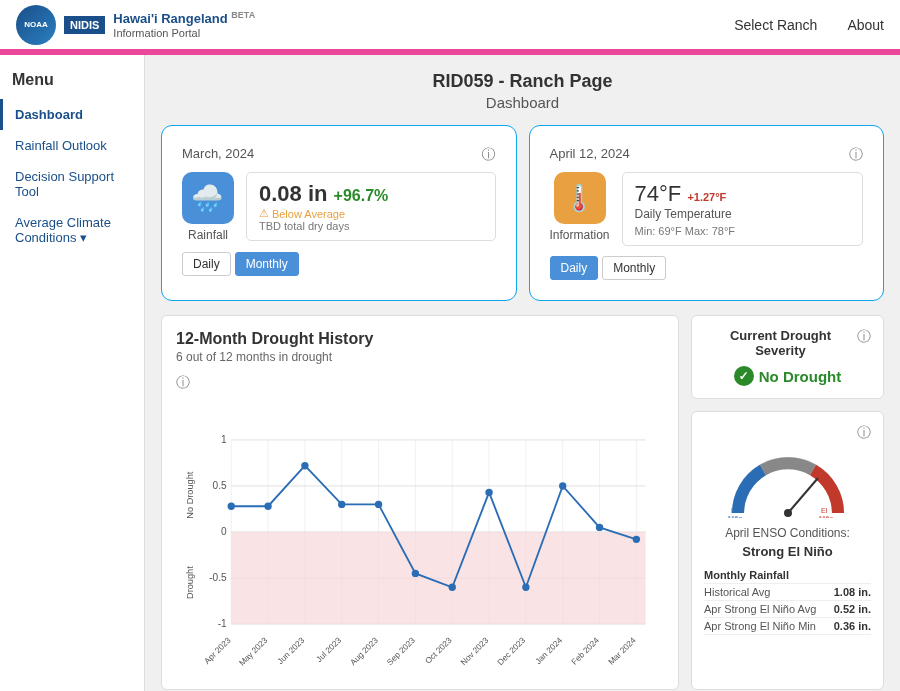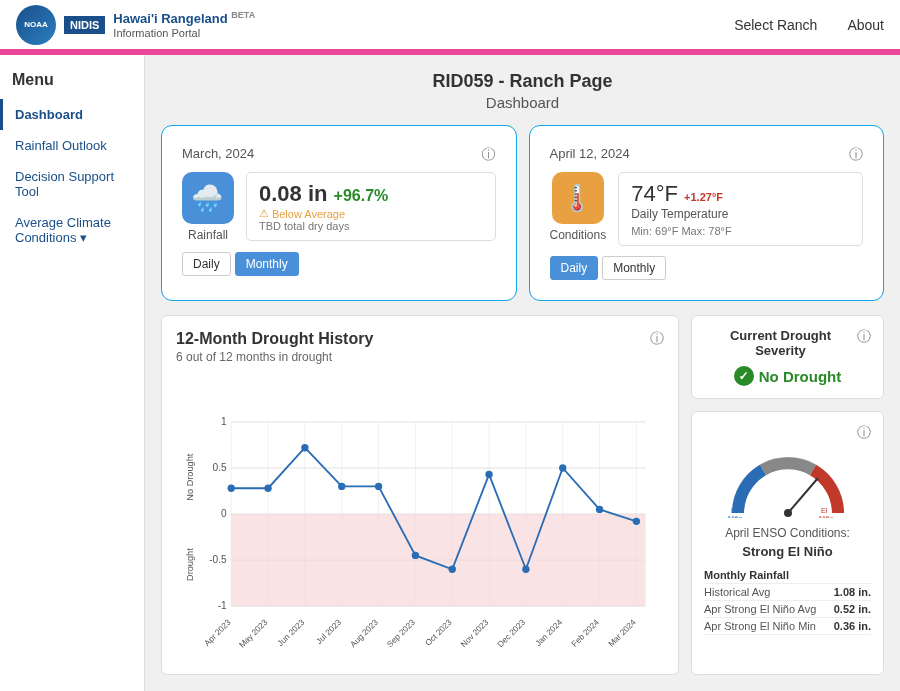--- a/index.html
+++ b/index.html
@@ -423,42 +423,42 @@
       </div>
 
       <div class="card temperature-card">
         <div class="card-header-row">
           <div class="card-date">April 12, 2024</div>
           <span class="info-icon">ⓘ</span>
         </div>
         <div class="card-inner">
           <div class="card-icon-area">
             <div class="icon-box icon-box-orange">🌡️</div>
-            <div class="card-label">Conditions</div>
+            <div class="card-label">Information</div>
           </div>
           <div class="card-data-box">
             <div class="main-value">
               <span class="temp-main">74°F</span>
               <span class="temp-delta">+1.27°F</span>
             </div>
             <div class="main-label">Daily Temperature</div>
             <div class="status-note">Min: 69°F  Max: 78°F</div>
           </div>
         </div>
         <div class="btn-group">
           <button class="btn active">Daily</button>
           <button class="btn">Monthly</button>
         </div>
       </div>
     </div>
 
     <div class="bottom-row">
 
       <div class="drought-card">
-        <div style="display:flex;justify-content:space-between;align-items:flex-start;">
+        <div style="display:flex;justify-content:space-between;align-items:flex-start;flex-direction:column;">
           <div>
             <div class="drought-card-title">12-Month Drought History</div>
             <div class="drought-card-subtitle">6 out of 12 months in drought</div>
           </div>
           <span class="info-icon">ⓘ</span>
         </div>
 
         
         <svg class="chart-area" viewBox="0 0 530 260" preserveAspectRatio="xMidYMid meet">
 

